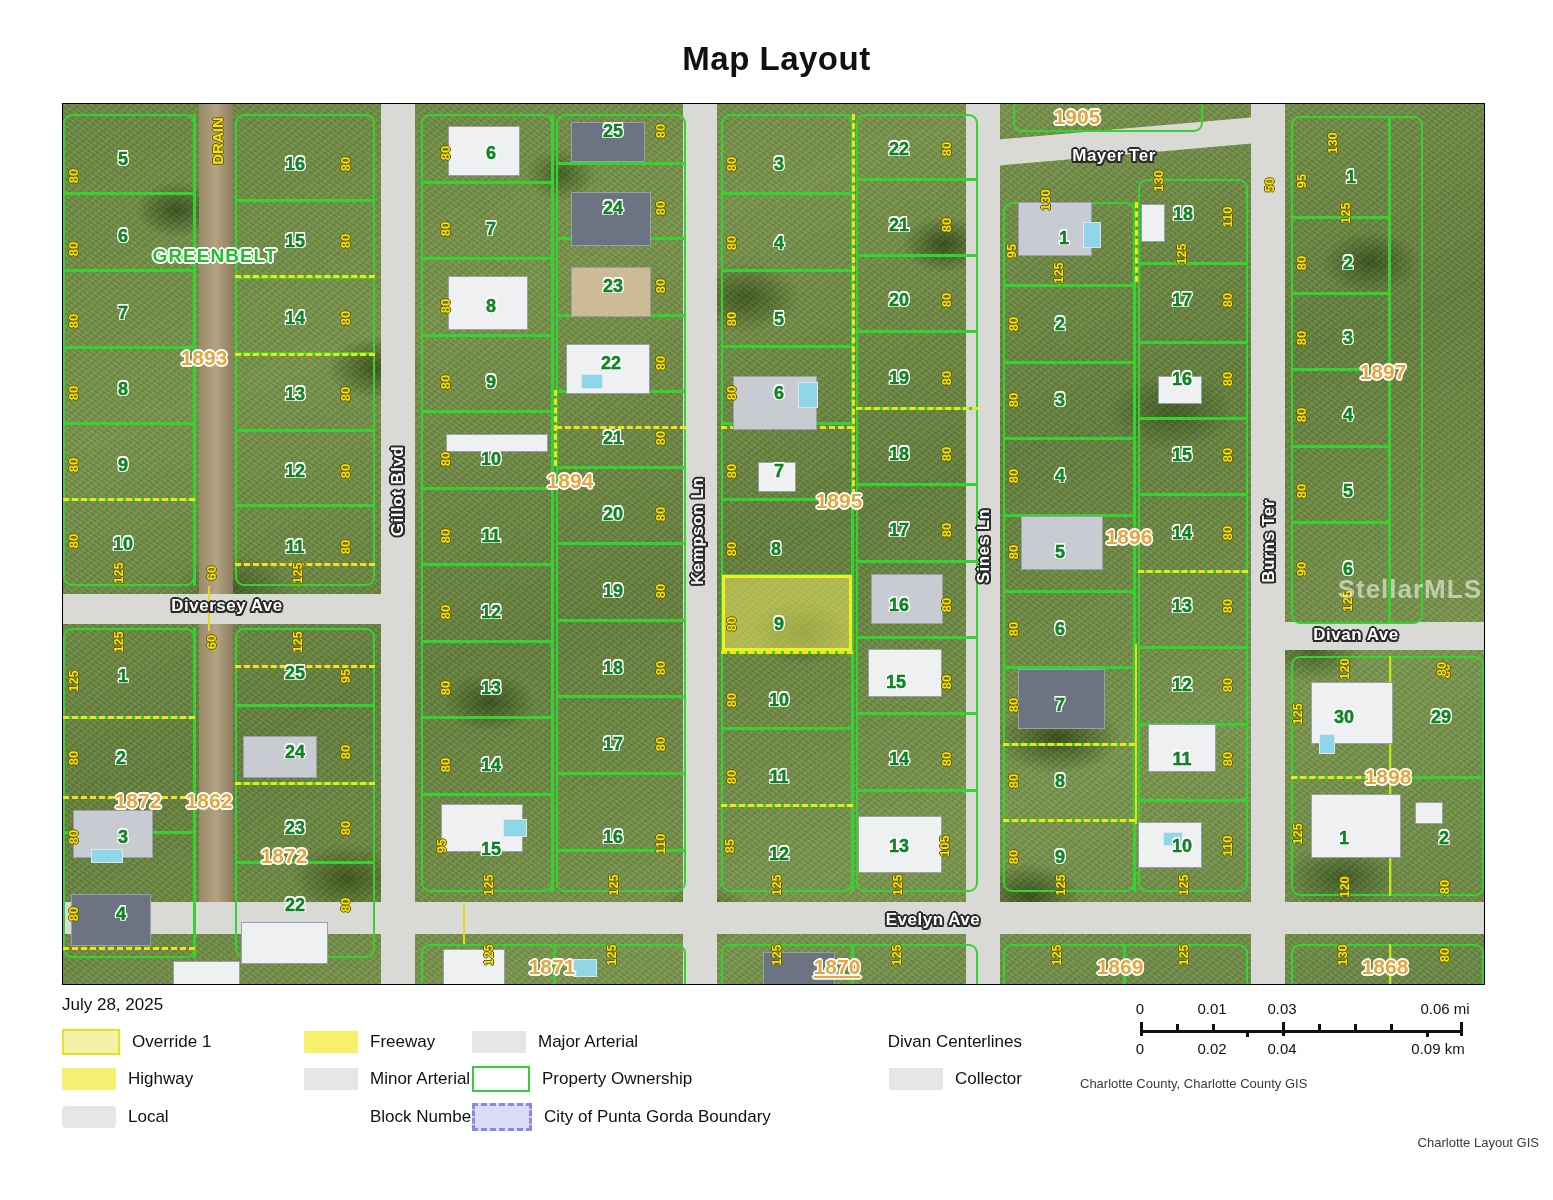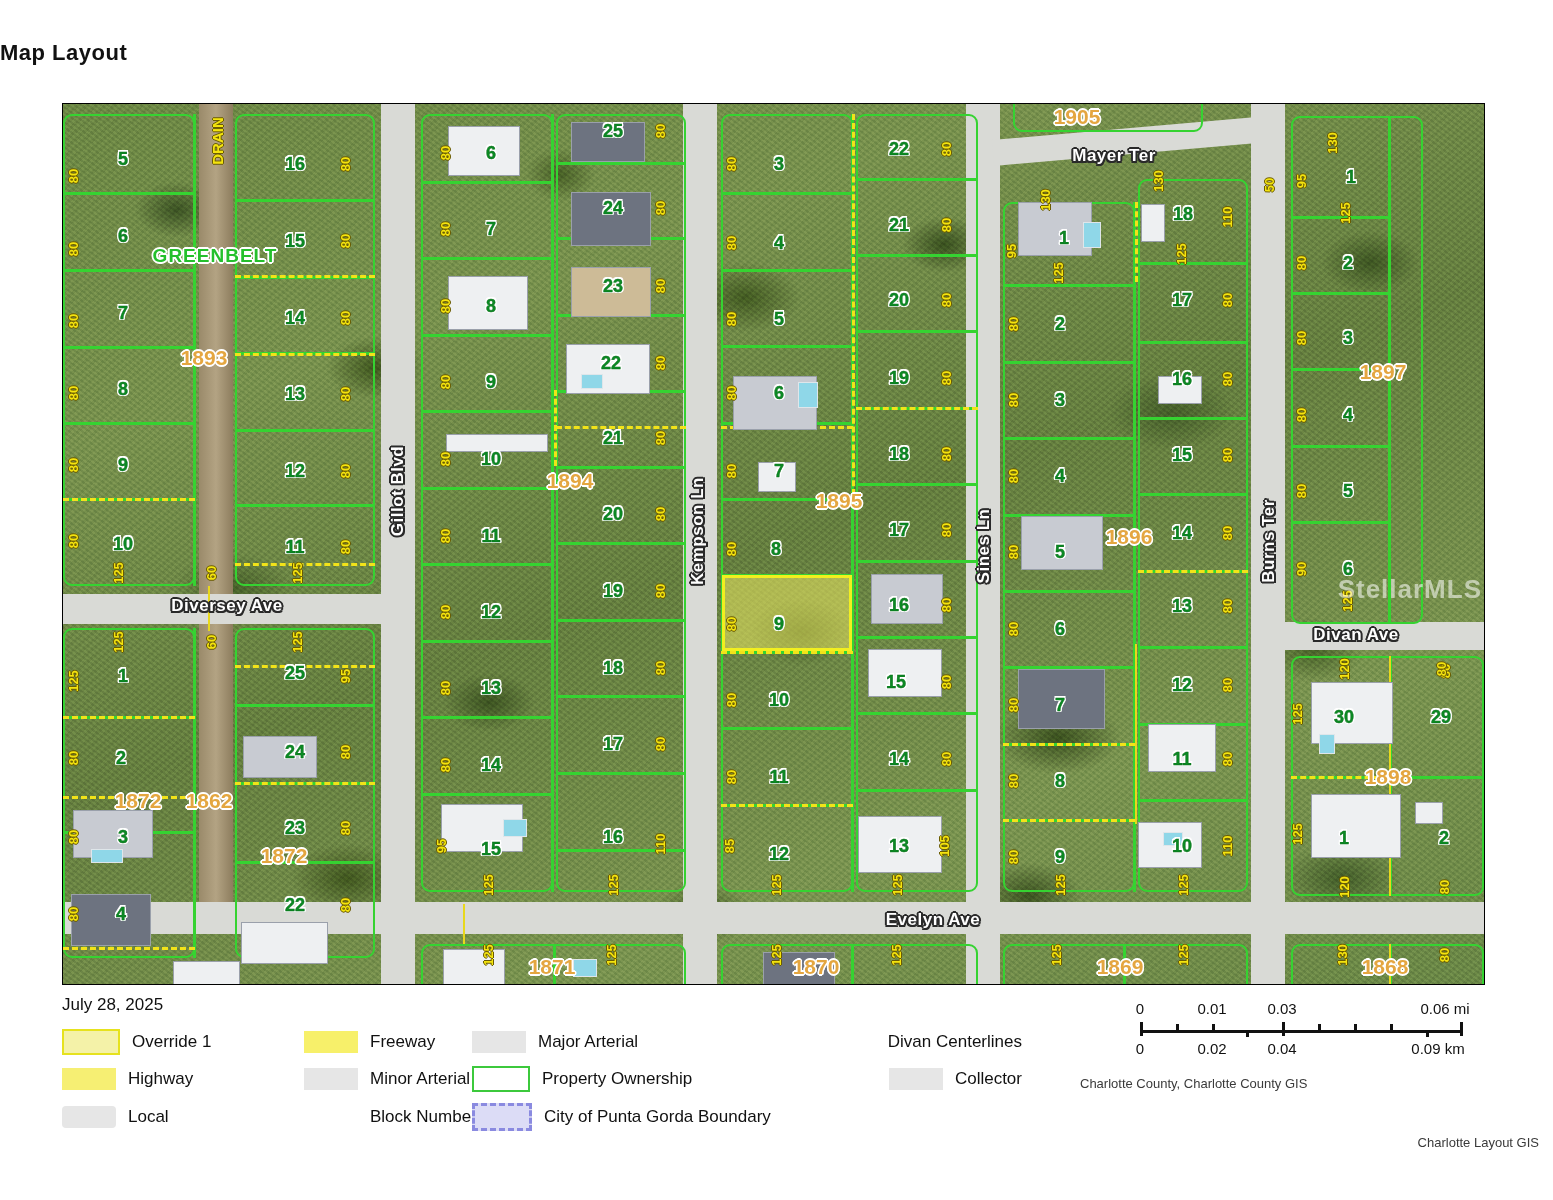--- a/index.html
+++ b/index.html
@@ -3,22 +3,22 @@
 <meta charset="utf-8">
 <style>
   html,body{margin:0;padding:0;}
   body{
     width:1553px;height:1200px;background:#ffffff;
     font-family:"Liberation Sans", sans-serif;
     overflow:hidden;position:relative;
   }
   
   #map-title{
-    position:absolute;left:0;top:40px;width:1553px;text-align:left;
-    font-size:22px;font-weight:bold;color:#111;letter-spacing:0.5px;
+    position:absolute;left:0;top:40px;width:1553px;text-align:center;
+    font-size:33px;font-weight:bold;color:#111;letter-spacing:0.5px;
   }
   
   #map-frame{
     position:absolute;left:62px;top:103px;width:1421px;height:880px;
     border:1px solid #000;overflow:hidden;background:#8a9a63;
   }
   
   #aerial{
     position:absolute;inset:0;
     background:
@@ -580,21 +580,21 @@
       <div class="blocknum" style="left: 507px; top: 377px;">1894</div>
       <div class="blocknum" style="left: 776px; top: 397px;">1895</div>
       <div class="blocknum" style="left: 1066px; top: 433px;">1896</div>
       <div class="blocknum" style="left: 1320px; top: 268px;">1897</div>
       <div class="blocknum" style="left: 1014px; top: 13px;">1905</div>
       <div class="blocknum" style="left: 75px; top: 697px;">1872</div>
       <div class="blocknum" style="left: 146px; top: 697px;">1862</div>
       <div class="blocknum" style="left: 221px; top: 752px;">1872</div>
       <div class="blocknum" style="left: 1325px; top: 673px;">1898</div>
       <div class="blocknum" style="left: 489px; top: 863px;">1871</div>
-      <div class="blocknum" style="left: 753px; top: 863px;">1870</div>
+      <div class="blocknum" style="left: 774px; top: 863px; text-decoration: underline;">1870</div>
       <div class="blocknum" style="left: 1057px; top: 863px;">1869</div>
       <div class="blocknum" style="left: 1322px; top: 863px;">1868</div>
     </div>
   <div id="layer-streets">
       <div class="greenbelt" style="left: 152px; top: 152px;">GREENBELT</div>
       <div class="drainlbl" style="left: 154px; top: 37px;">DRAIN</div>
       <div class="street v" style="left: 335px; top: 387px;">Gillot Blvd</div>
       <div class="street v" style="left: 635px; top: 427px;">Kempson Ln</div>
       <div class="street v" style="left: 921px; top: 442px;">Sines Ln</div>
       <div class="street v" style="left: 1206px; top: 437px;">Burns Ter</div>

